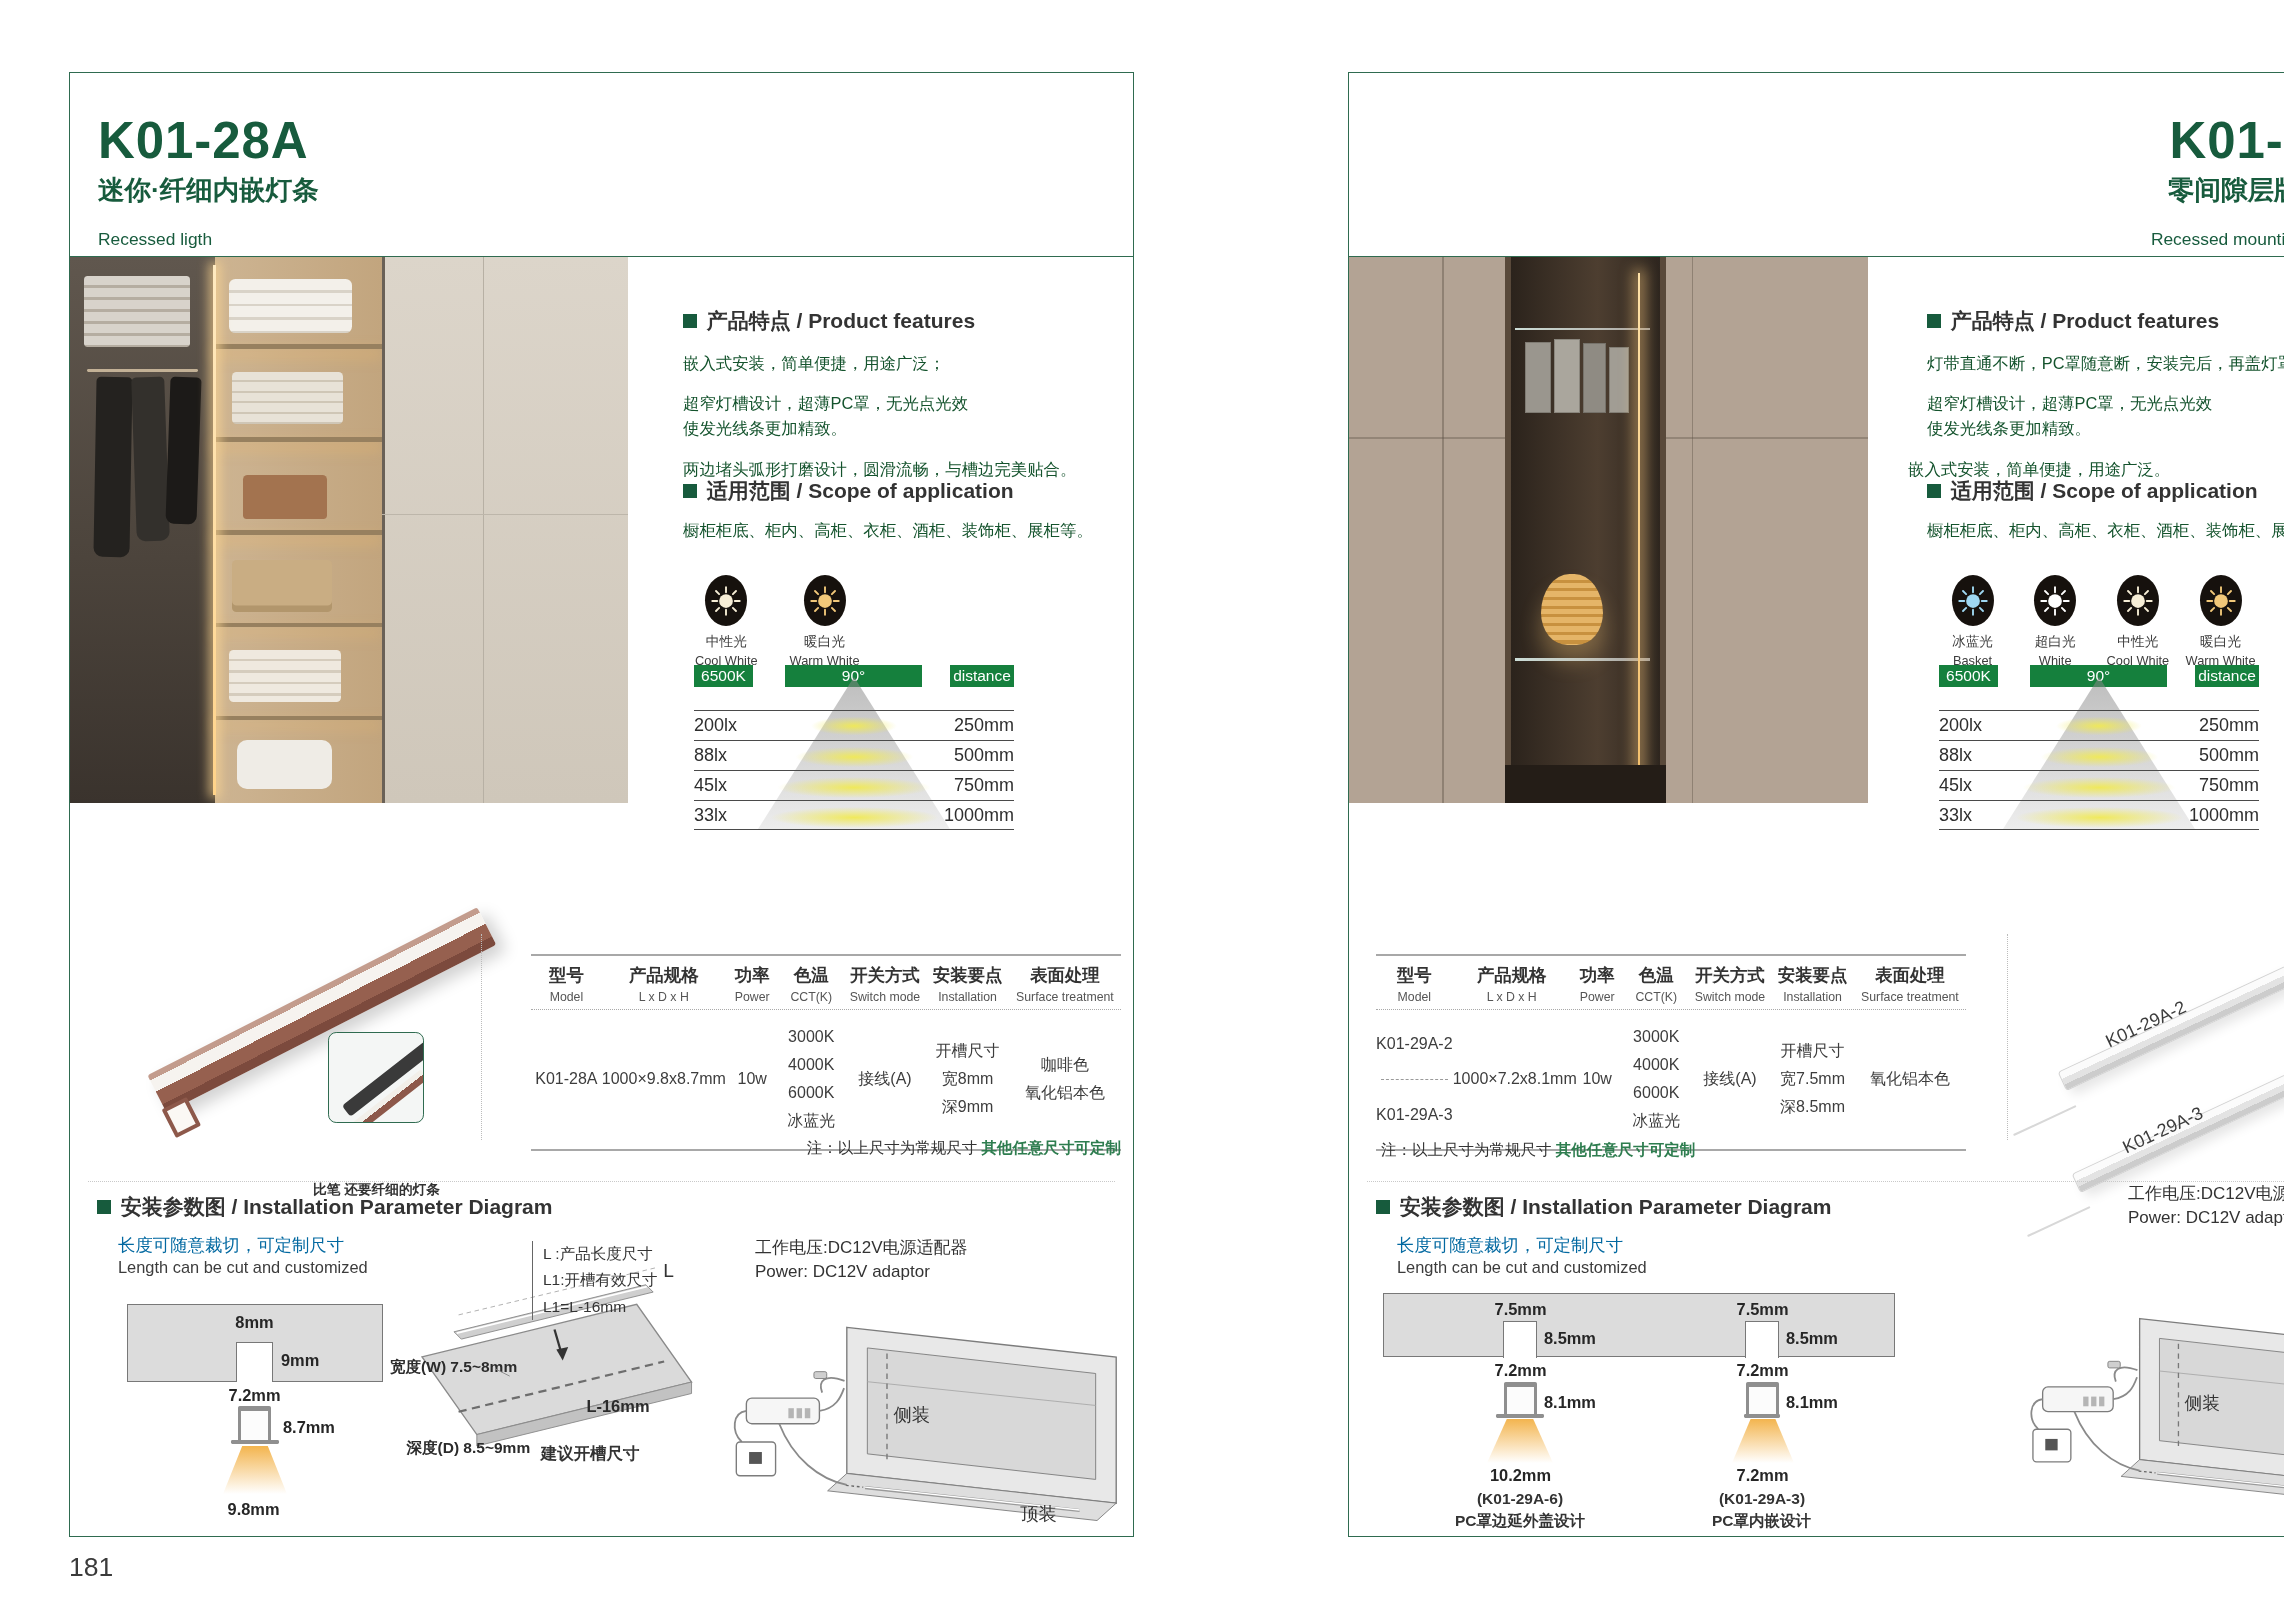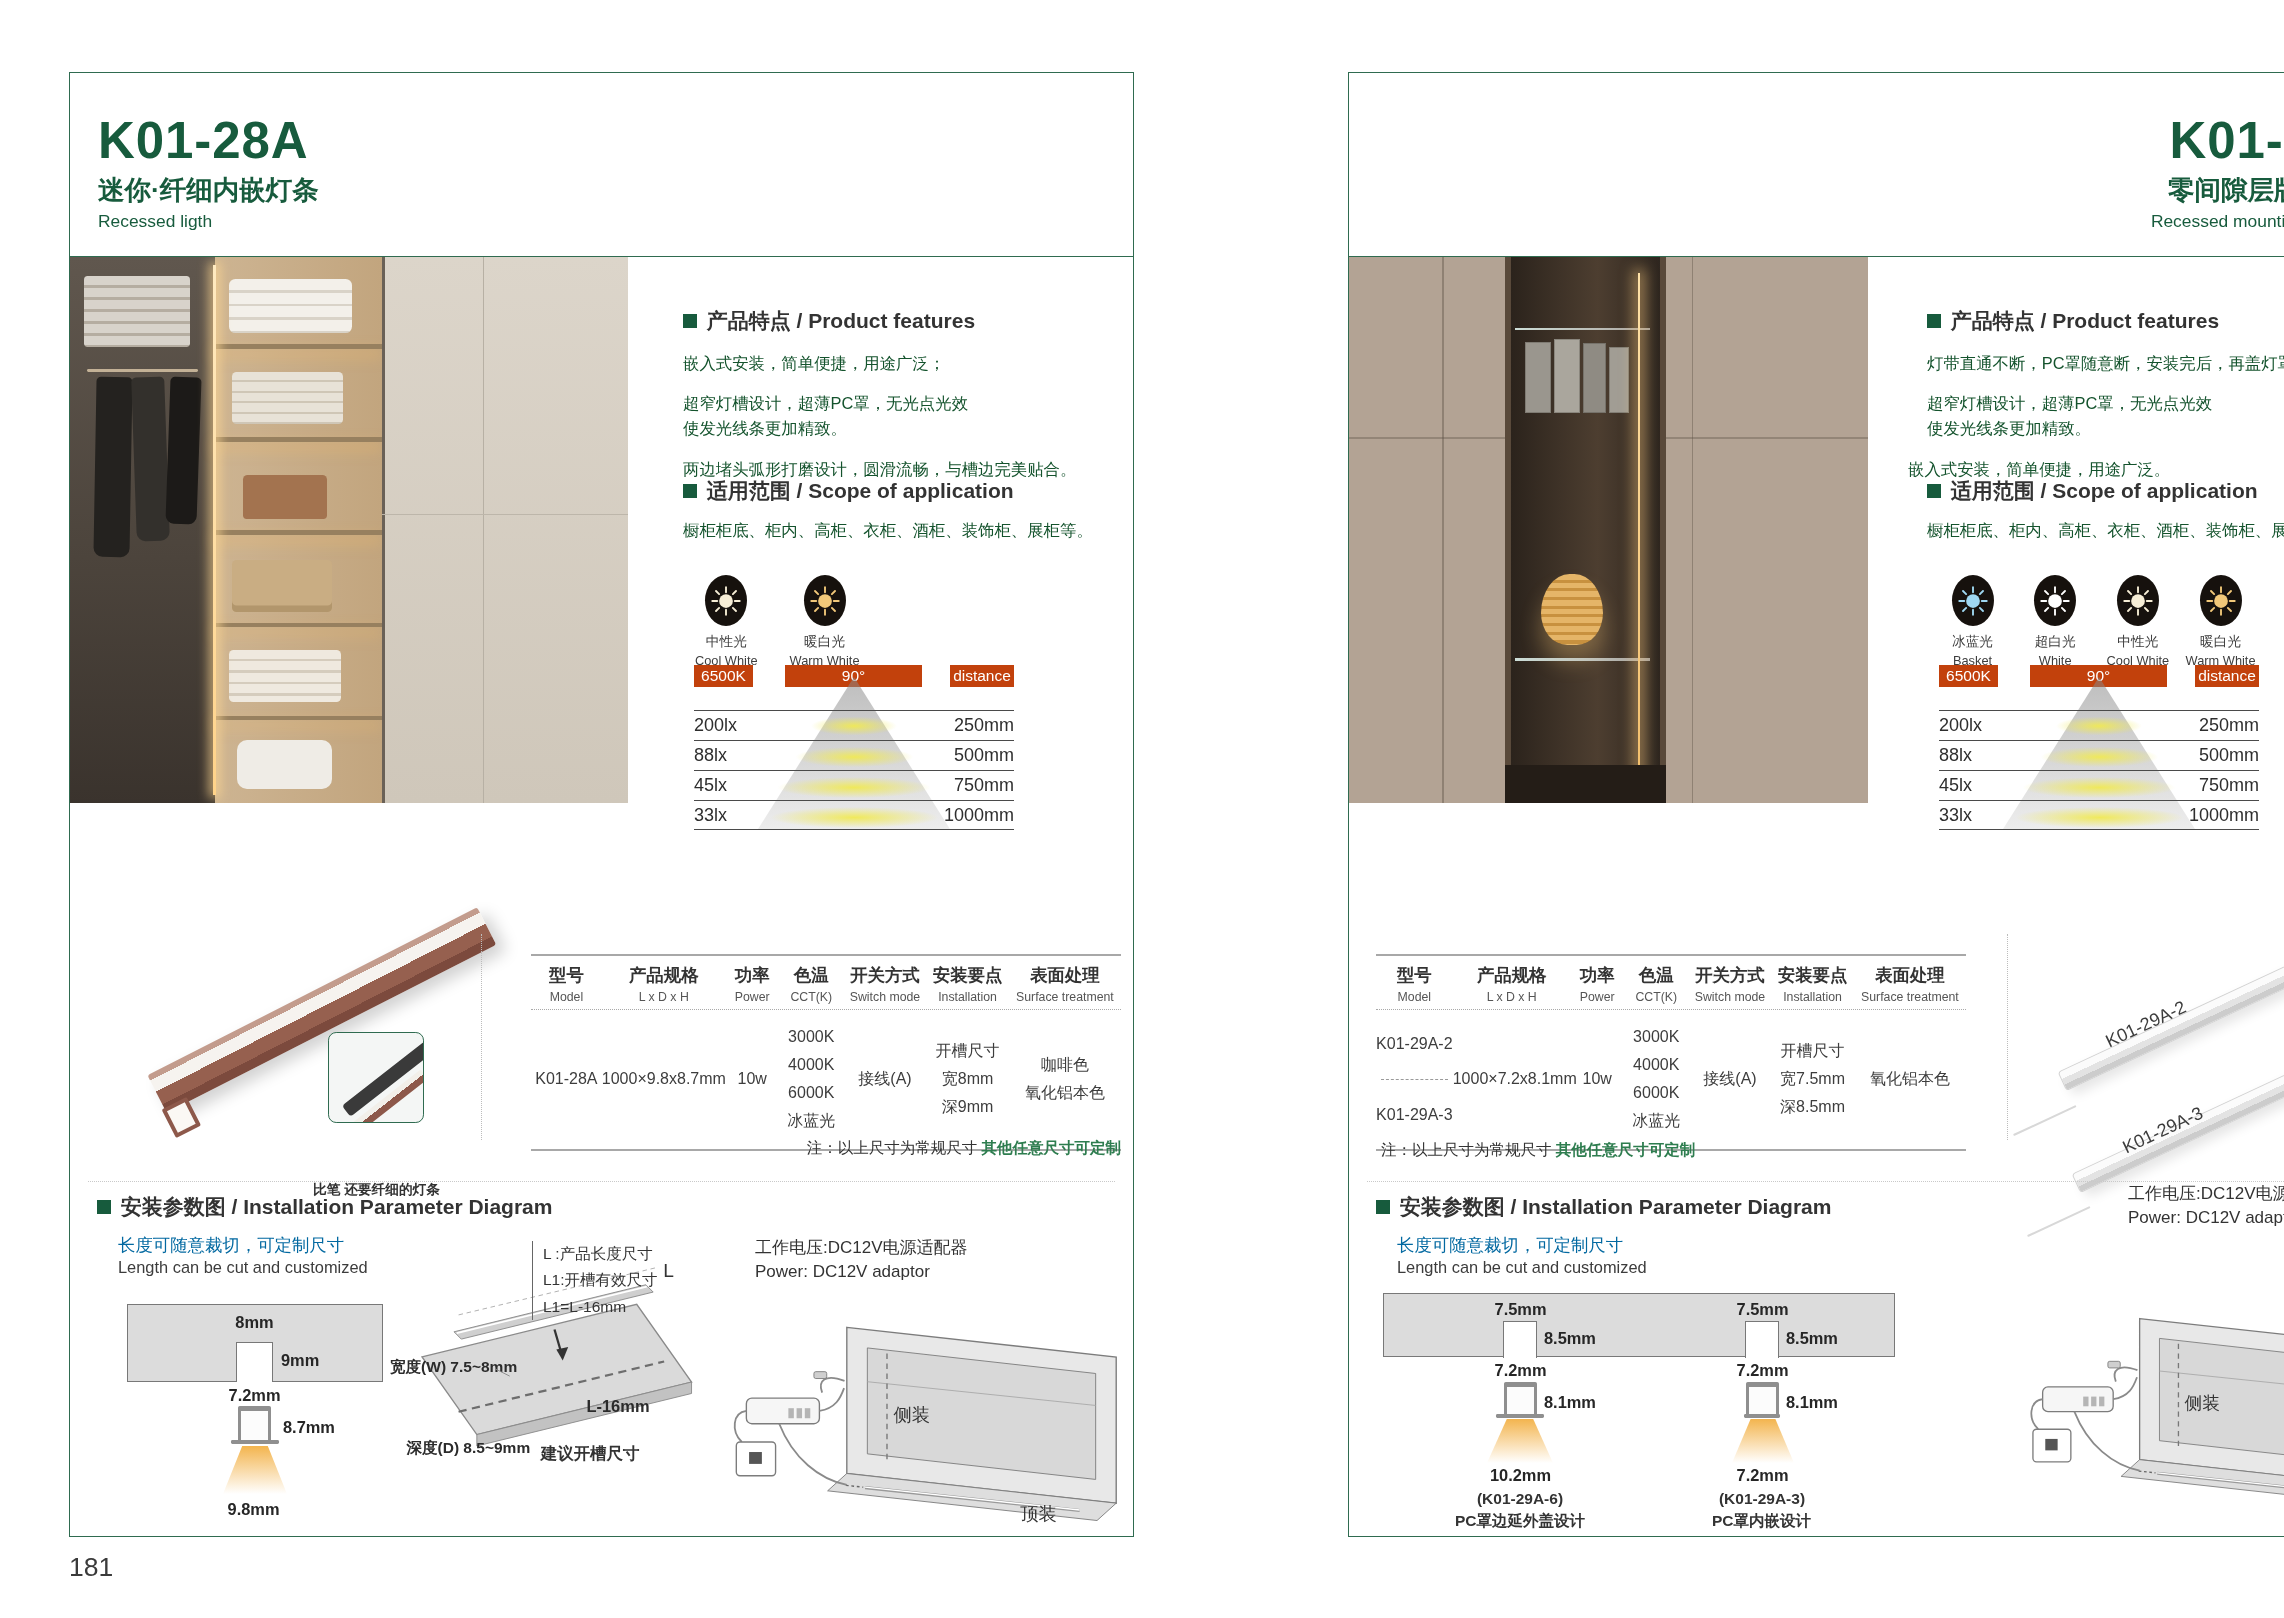--- a/index.html
+++ b/index.html
@@ -8,42 +8,42 @@
           font-family:"Liberation Sans",sans-serif;color:#3f3f3f}
   .abs{position:absolute}
   .page{position:absolute;top:72px;width:1065px;height:1465px;border:1.4px solid #2F6B50;background:#fff;overflow:hidden}
   .pageL{left:69px}
   .pageR{left:1348px}
   .pagenum{position:absolute;font-size:26.5px;color:#3a3a3a}
 
   
   .model-title{font-size:51px;font-weight:bold;color:#175B3D;letter-spacing:0.9px;line-height:1}
   .sub-cn{font-size:26.5px;font-weight:bold;color:#175B3D;margin-top:6.4px}
-  .sub-en{font-size:17.4px;color:#175B3D;margin-top:3px}
+  .sub-en{font-size:17.4px;color:#175B3D;margin-top:21px}
   .hline{position:absolute;left:0;right:0;height:1.4px;background:#2F6B50}
 
   
   .photo{position:absolute;top:184px;left:0;overflow:hidden}
   .pd{position:absolute}
 
   
   .sec-title{position:absolute;display:flex;align-items:center;gap:10px;font-size:21px;font-weight:bold;color:#333;white-space:nowrap}
   .bullet{width:13.7px;height:13.7px;background:#175B3D;flex:0 0 auto}
   .para{position:absolute;font-size:16.4px;color:#14532d;white-space:nowrap}
 
   
   .modes{position:absolute;display:flex}
   .mode{display:flex;flex-direction:column;align-items:center}
   .mode-oval{width:42px;height:51px;background:#16110d;border-radius:50%;display:flex;align-items:center;justify-content:center}
   .mode-cn{font-size:13.7px;color:#3d3d3d;margin-top:7.3px}
   .mode-en{font-size:12.8px;color:#3d3d3d;margin-top:1.8px;white-space:nowrap}
 
   
   .lux{position:absolute;width:320px}
-  .lux-bar{position:absolute;top:0;height:22px;background:#c2410c;color:#fff;font-size:15.5px;display:flex;align-items:center;justify-content:center}
+  .lux-bar{position:absolute;top:0;height:22px;background:#15803d;color:#fff;font-size:15.5px;display:flex;align-items:center;justify-content:center}
   .lux-rows{position:absolute;left:0;right:0;top:45px}
   .lux-row{height:30px;border-top:1.4px solid #4a4a4a;display:flex;justify-content:space-between;align-items:center}
   .lux-rows .lux-row:nth-child(4){border-bottom:1.4px solid #4a4a4a}
   .lux-lab{font-size:18px;color:#2e2e2e}
   .cone{position:absolute;left:55px;top:12px;width:210px;height:153px;
         background:linear-gradient(to bottom,rgba(135,135,135,.55),rgba(175,175,175,.22));
         clip-path:polygon(50% 0,96% 100%,4% 100%)}
   .glow{position:absolute;border-radius:50%;background:radial-gradient(closest-side,rgba(240,233,85,.95),rgba(240,233,85,0) 78%)}
 
   

